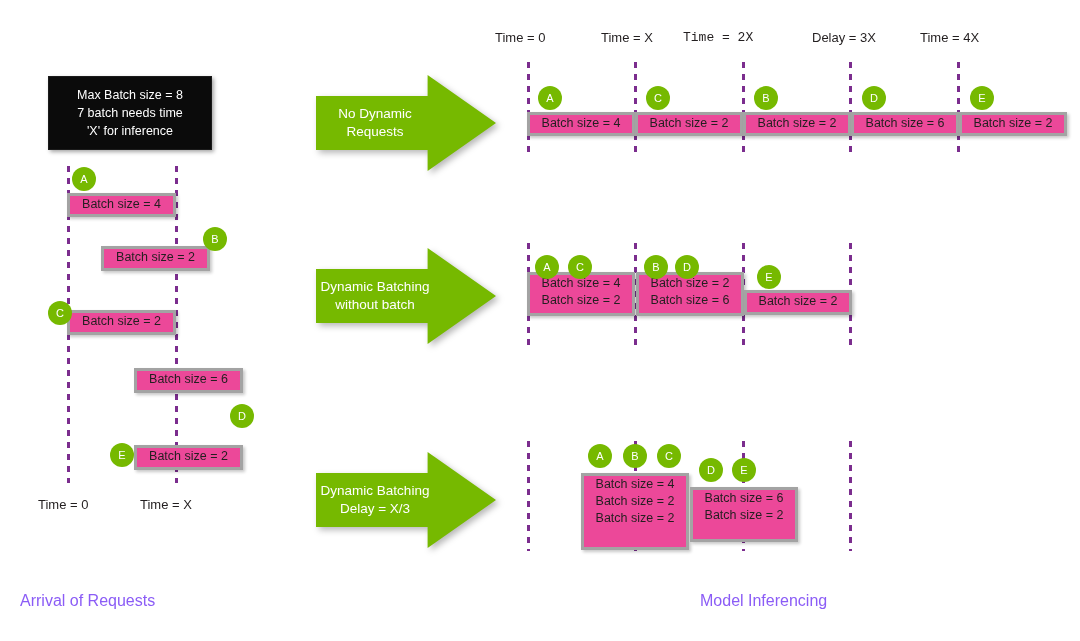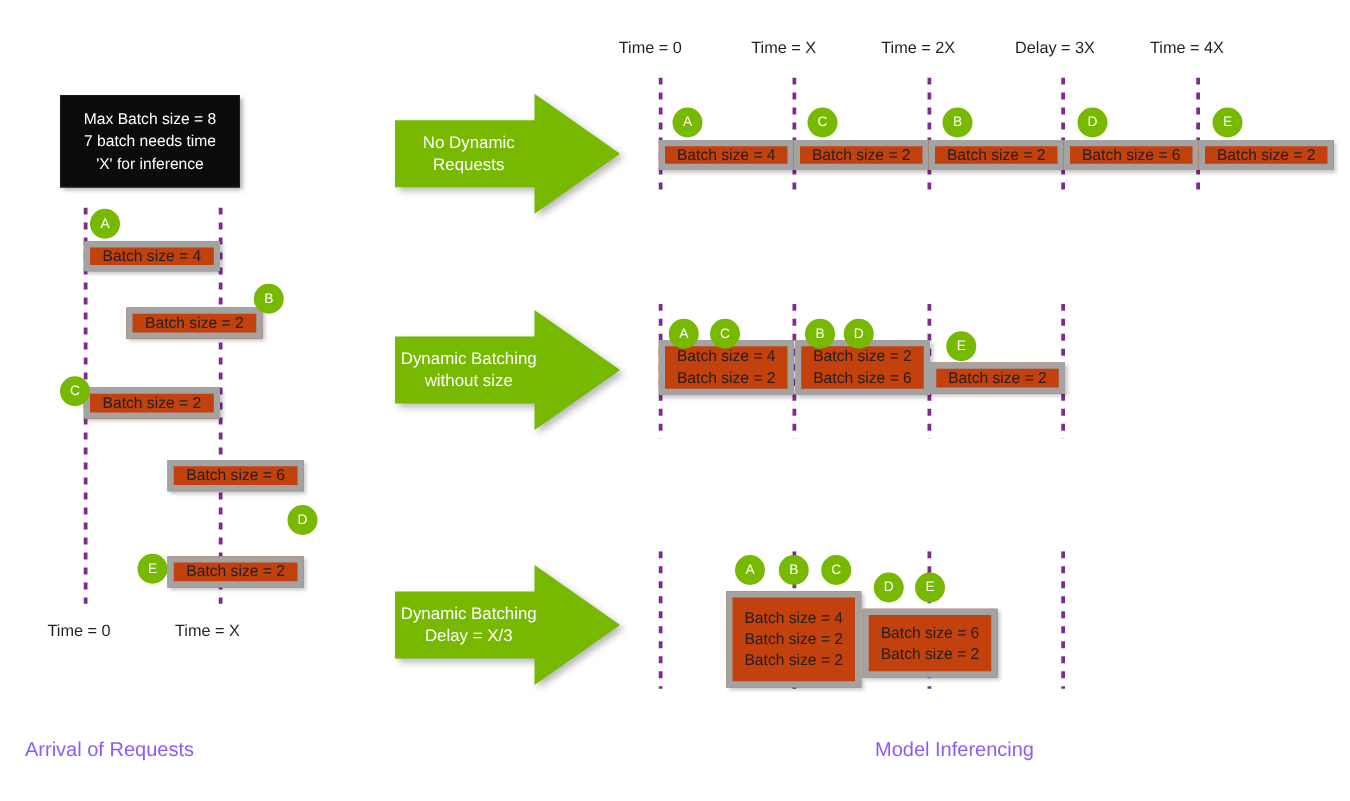--- a/index.html
+++ b/index.html
@@ -25,50 +25,49 @@
     background:#76b900;
     color:#ffffff;
     font-size:11px;
     line-height:24px;
     text-align:center;
     font-family:"Liberation Sans", sans-serif;
     z-index:6;
   }
   .bbox{
     position:absolute;
-    background:#c2410c;
-    border:5px solid #a3a3a3;
+    background:#ec4899;
+    border:3px solid #a3a3a3;
     box-shadow:2px 2px 3px rgba(0,0,0,0.22);
     font-size:12.5px;
     color:#231f20;
     z-index:4;
     box-sizing:border-box;
     display:flex;
     flex-direction:column;
     align-items:center;
-    justify-content:center;
   }
   .bbox span{display:block;white-space:nowrap;line-height:17px;}
   .tlabel{
     position:absolute;
     font-size:13px;
     color:#231f20;
     white-space:nowrap;
   }
   .caption{
     position:absolute;
     font-size:16px;
     color:#8b5cf6;
     white-space:nowrap;
   }
 
   
   #note{
     position:absolute;
-    left:48px;top:76px;width:144px;height:74px;
+    left:48px;top:76px;width:164px;height:74px;
     background:#0b0b0b;
     border:1px solid #1b1b1b;
     box-shadow:2px 2px 4px rgba(0,0,0,0.35);
     color:#ffffff;
     font-size:12.5px;
     line-height:18px;
     display:flex;flex-direction:column;align-items:center;justify-content:center;
     text-align:center;
     box-sizing:border-box;
   }
@@ -143,21 +142,21 @@
     <span>E</span>
   </div>
 
   <div class="tlabel" style="left:38px;top:497px;">Time = 0</div>
   <div class="tlabel" style="left:140px;top:497px;">Time = X</div>
 
   <div class="caption" style="left:20px;top:592px;">Arrival of Requests</div>
 
   <div class="tlabel" style="left:495px;top:30px;">Time = 0</div>
   <div class="tlabel" style="left:601px;top:30px;">Time = X</div>
-  <div class="tlabel" style="left:705px;top:30px;">Time = 2X</div>
+  <div class="tlabel" style="left:683px;top:30px;font-family:Liberation Mono, monospace;">Time = 2X</div>
   <div class="tlabel" style="left:812px;top:30px;">Delay = 3X</div>
   <div class="tlabel" style="left:920px;top:30px;text-align:center;">Time = 4X</div>
 
   <div class="arrow" style="left:316px;top:75px;">
     <div class="shape"></div>
     <div class="txt">
       <span>No Dynamic</span>
       <span>Requests</span>
     </div>
   </div>
@@ -200,21 +199,21 @@
     <span>Batch size = 2</span>
   </div>
   <div class="circ" style="left:970px;top:86px;">
     <span>E</span>
   </div>
 
   <div class="arrow" style="left:316px;top:248px;">
     <div class="shape"></div>
     <div class="txt">
       <span>Dynamic Batching</span>
-      <span>without size</span>
+      <span>without batch</span>
     </div>
   </div>
 
   <div class="dash" style="left:527px;top:243px;height:108px;"></div>
   <div class="dash" style="left:634px;top:243px;height:108px;"></div>
   <div class="dash" style="left:742px;top:243px;height:108px;"></div>
   <div class="dash" style="left:849px;top:243px;height:108px;"></div>
 
   <div class="bbox" style="left:527px;top:272px;width:108px;height:44px;">
     <span>Batch size = 4</span>

